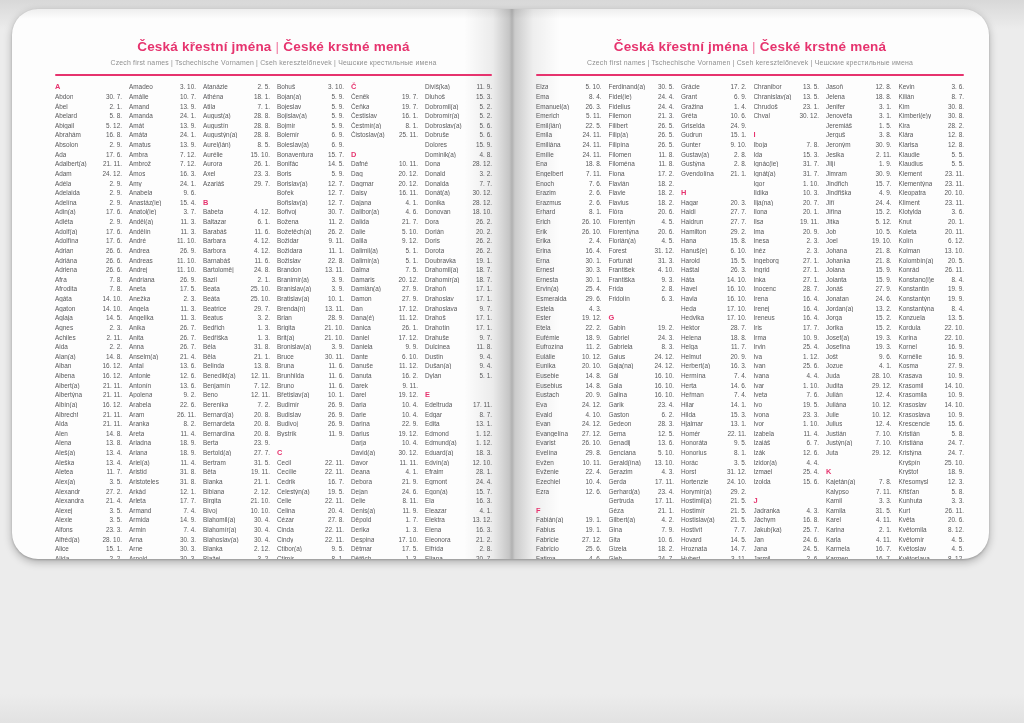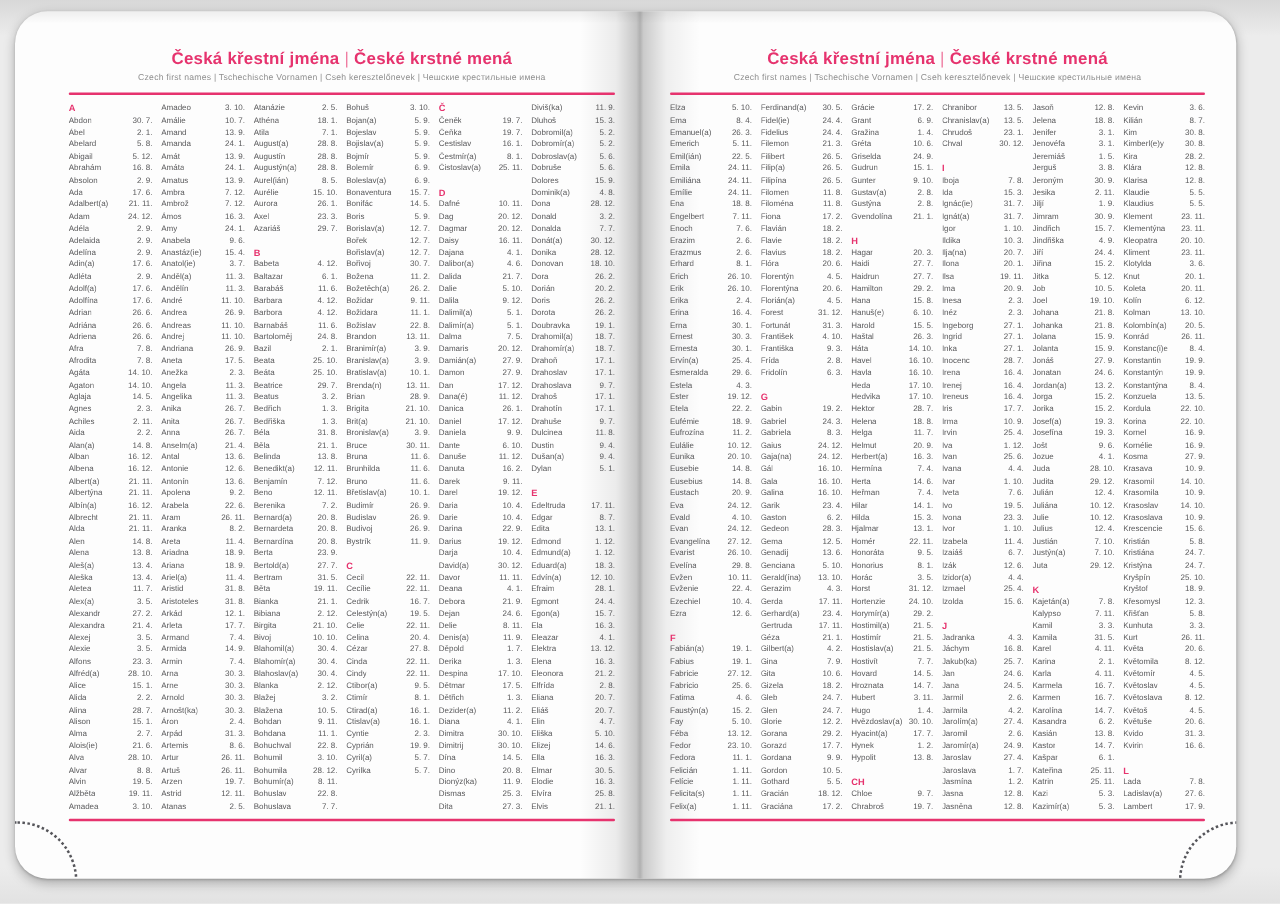--- a/index.html
+++ b/index.html
@@ -3,21 +3,21 @@
 <meta charset="utf-8">
 <style>
   html,body{margin:0;padding:0;}
   body{
     width:1024px;height:723px;overflow:hidden;
     background:linear-gradient(180deg,#d8d8d8 0%,#ececec 4%,#ececec 96%,#e2e2e2 100%);
     font-family:"Liberation Sans",sans-serif;
     position:relative;
   }
   .spread{
-    position:absolute;left:12px;top:9px;width:977px;height:694px;
+    position:absolute;left:12px;top:9px;width:977px;height:550px;
     background:#fdfdfd;border-radius:26px;
     box-shadow:0 3px 9px rgba(0,0,0,.28),0 1px 2px rgba(0,0,0,.18);
     overflow:hidden;
   }
   .spread::before{ 
     content:"";position:absolute;left:0;top:0;right:0;height:10px;
     background:linear-gradient(180deg,rgba(0,0,0,.06),rgba(0,0,0,0));
     pointer-events:none;
   }
   .gutter{

